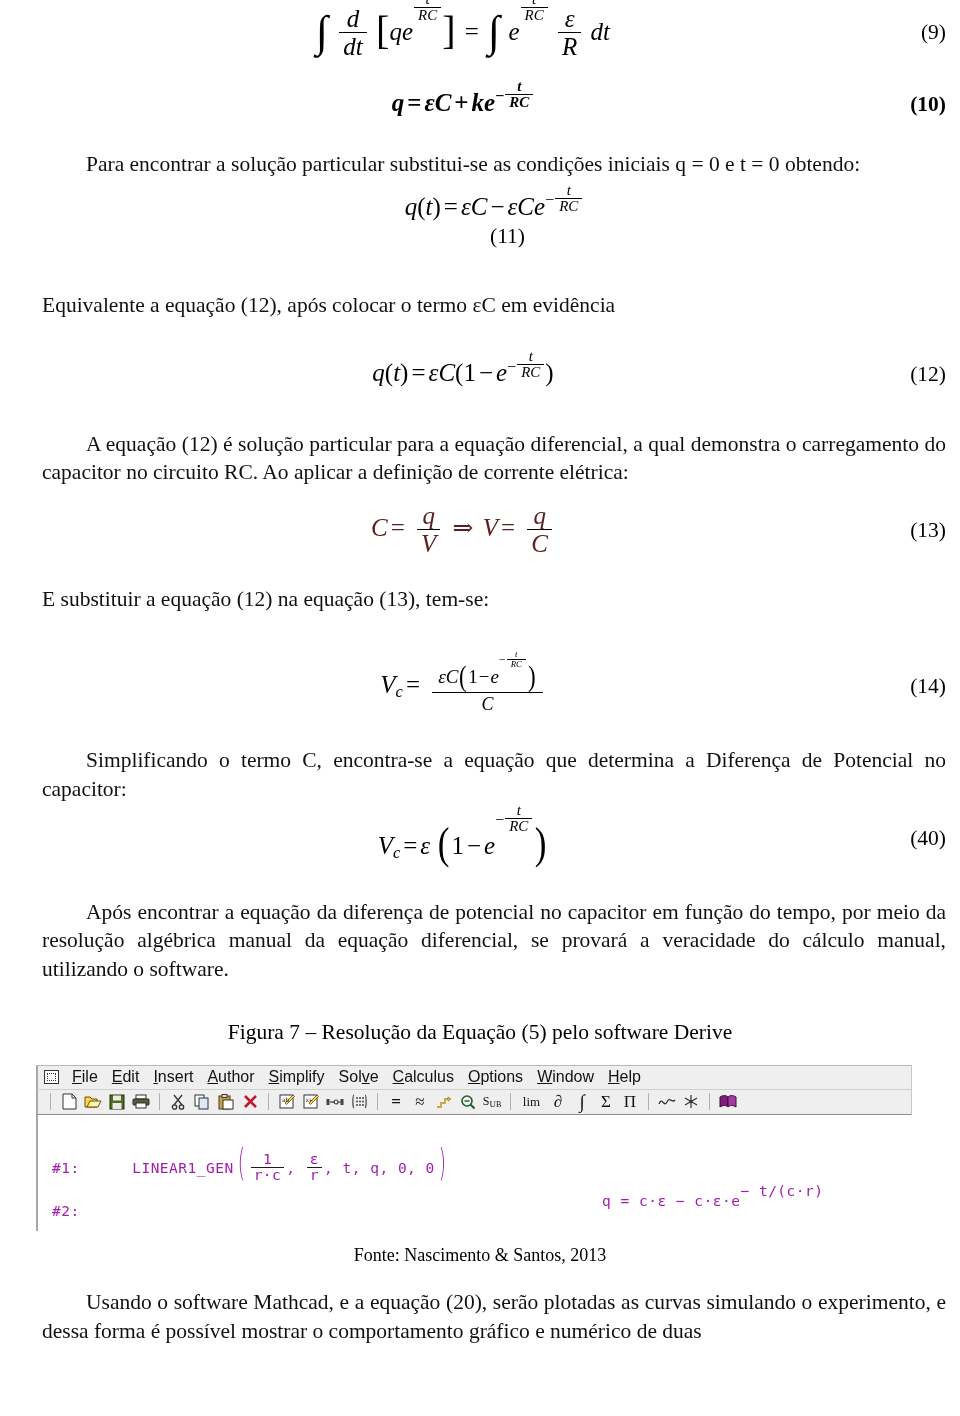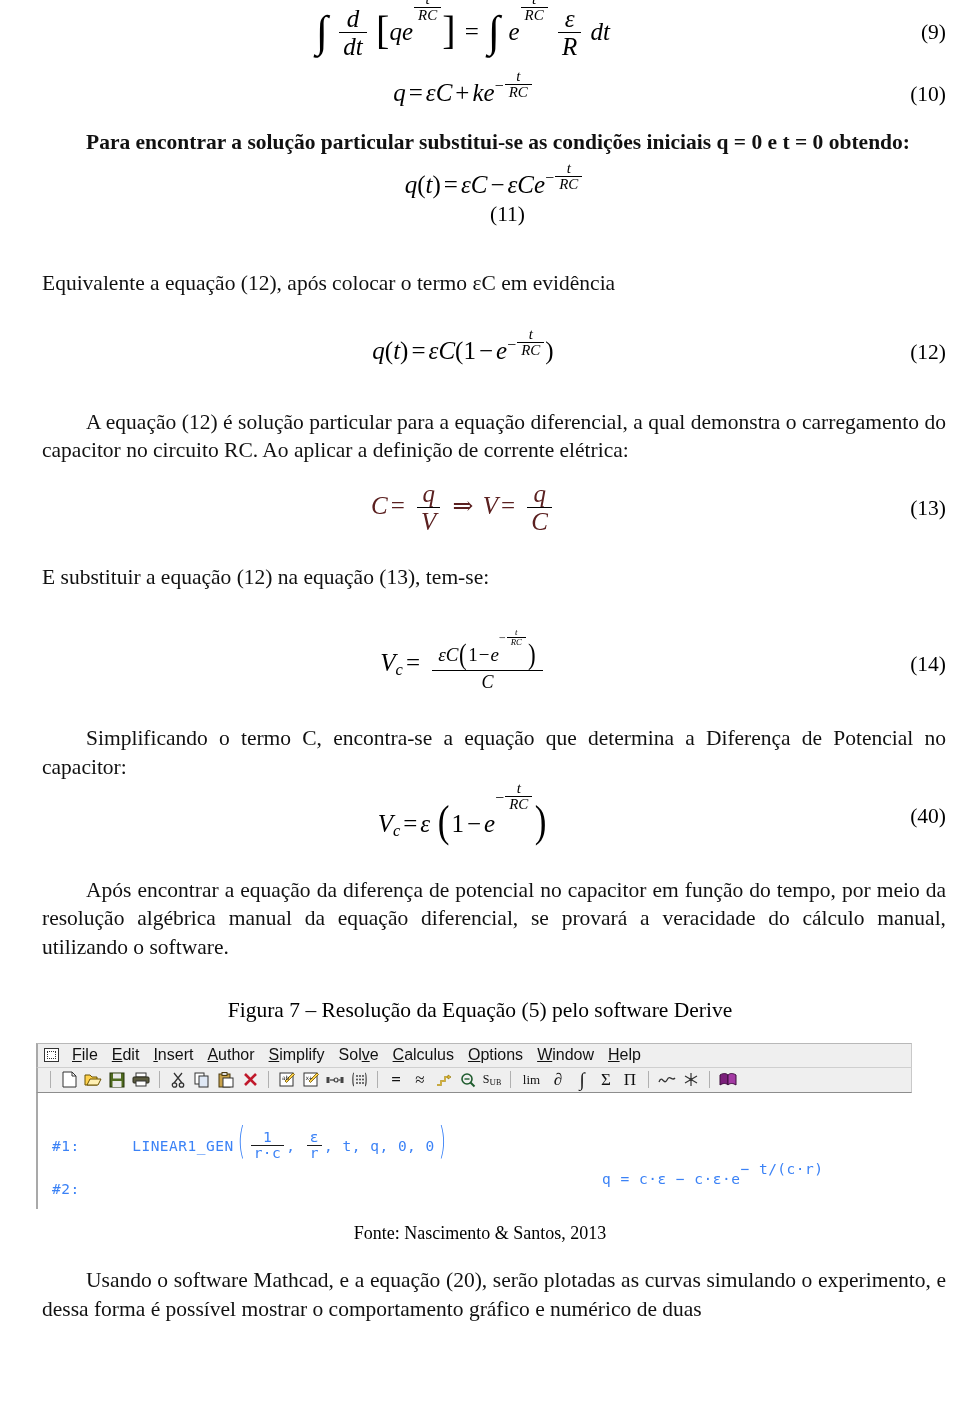--- a/index.html
+++ b/index.html
@@ -230,21 +230,21 @@
     background: #ffffff;
     border-left: 2px solid #a9a9a9;
     height: 116px;
     position: relative;
     box-sizing: border-box;
   }
   .expr-line {
     position: absolute;
     font-family: "DejaVu Sans Mono", "Liberation Mono", monospace;
     font-size: 14.5px;
-    color: #3b82f6;
+    color: #a21caf;
     white-space: nowrap;
     letter-spacing: 0.5px;
   }
   .expr-label { font-size: 14.5px; }
   .mono-frac {
     display: inline-flex;
     flex-direction: column;
     text-align: center;
     vertical-align: middle;
     margin: 0 2px;
@@ -294,34 +294,34 @@
       <span class="frac">
         <span class="num mi">ε</span>
         <span class="den mi">R</span>
       </span>
       <span class="mi">dt</span>
     </div>
     <div class="eq-num">(9)</div>
   </div>
 
 
-  <div class="eq-row" style="margin-top:6px;height:52px;">
+  <div class="eq-row" style="margin-top:16px;height:52px;font-weight:bold;">
     <div class="eq-body">
       <span class="mi">q</span><span class="op">=</span><span class="mi">εC</span><span class="op">+</span><span class="mi">ke</span><span class="sup-neg">
           <span style="position:relative;top:0.05em;">−</span>
           <span class="frac sm">
             <span class="num mi">t</span>
             <span class="den mi">RC</span>
           </span>
         </span>
     </div>
     <div class="eq-num">(10)</div>
   </div>
 
-  <p class="para" style="margin-top:8px;font-weight:bold;">Para encontrar a solução particular substitui-se as condições iniciais q = 0 e t = 0 obtendo:</p>
+  <p class="para" style="margin-top:20px;">Para encontrar a solução particular substitui-se as condições iniciais q = 0 e t = 0 obtendo:</p>
 
   <div class="eq-row" style="margin-top:14px;height:52px;flex-direction:column;">
     <div class="eq-body">
       <span class="mi">q</span><span class="mi-up">(</span><span class="mi">t</span><span class="mi-up">)</span><span class="op">=</span><span class="mi">εC</span><span class="op">−</span><span class="mi">εCe</span><span class="sup-neg">
           <span style="position:relative;top:0.05em;">−</span>
           <span class="frac sm">
             <span class="num mi">t</span>
             <span class="den mi">RC</span>
           </span>
         </span>

